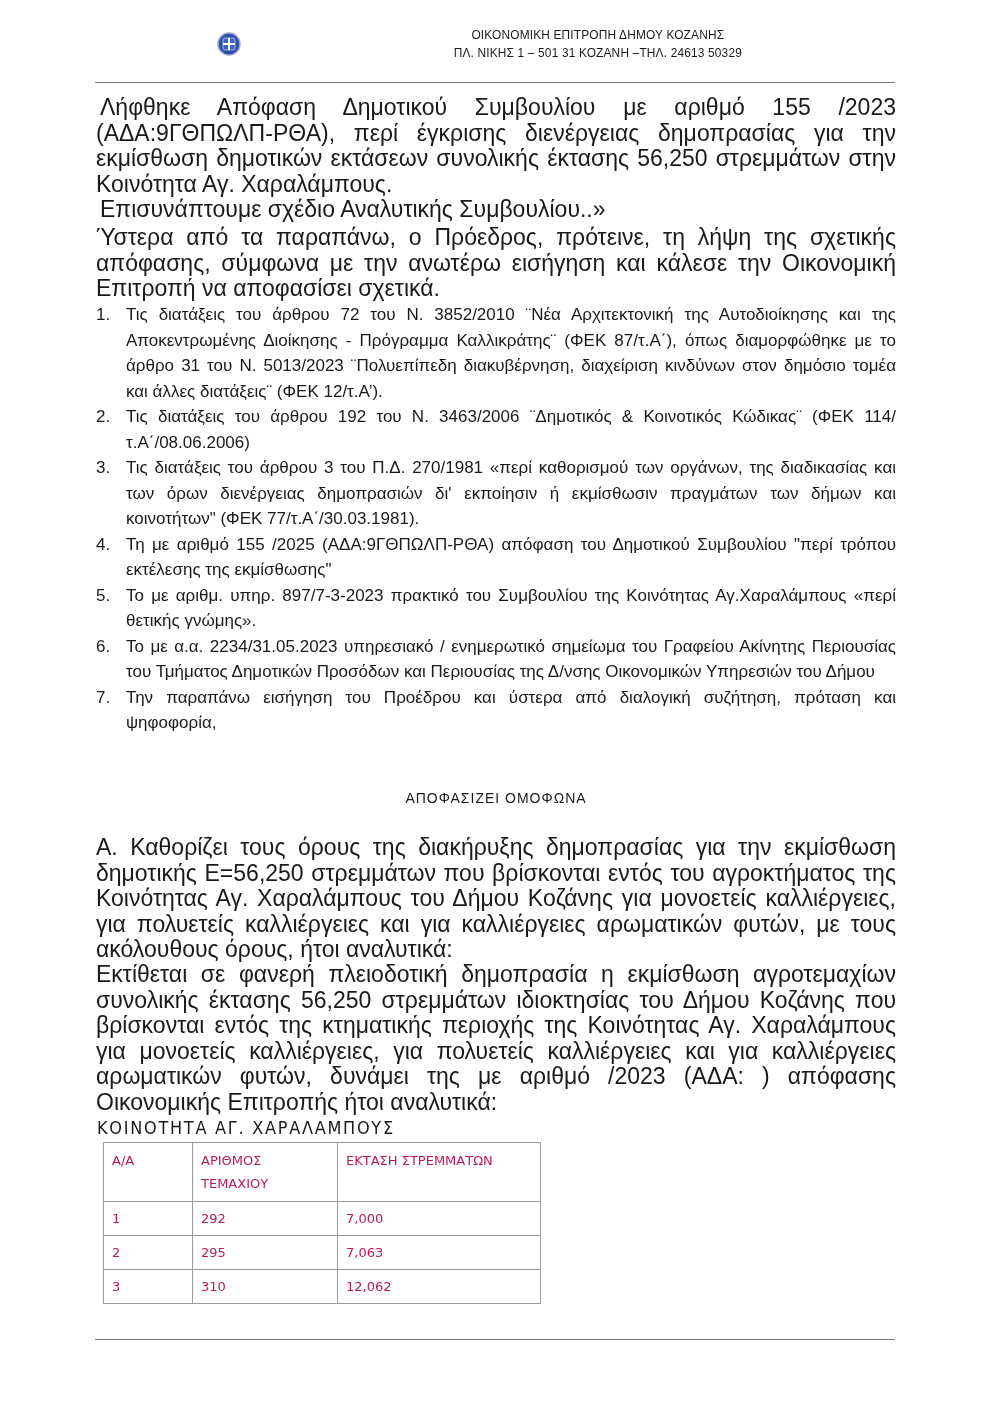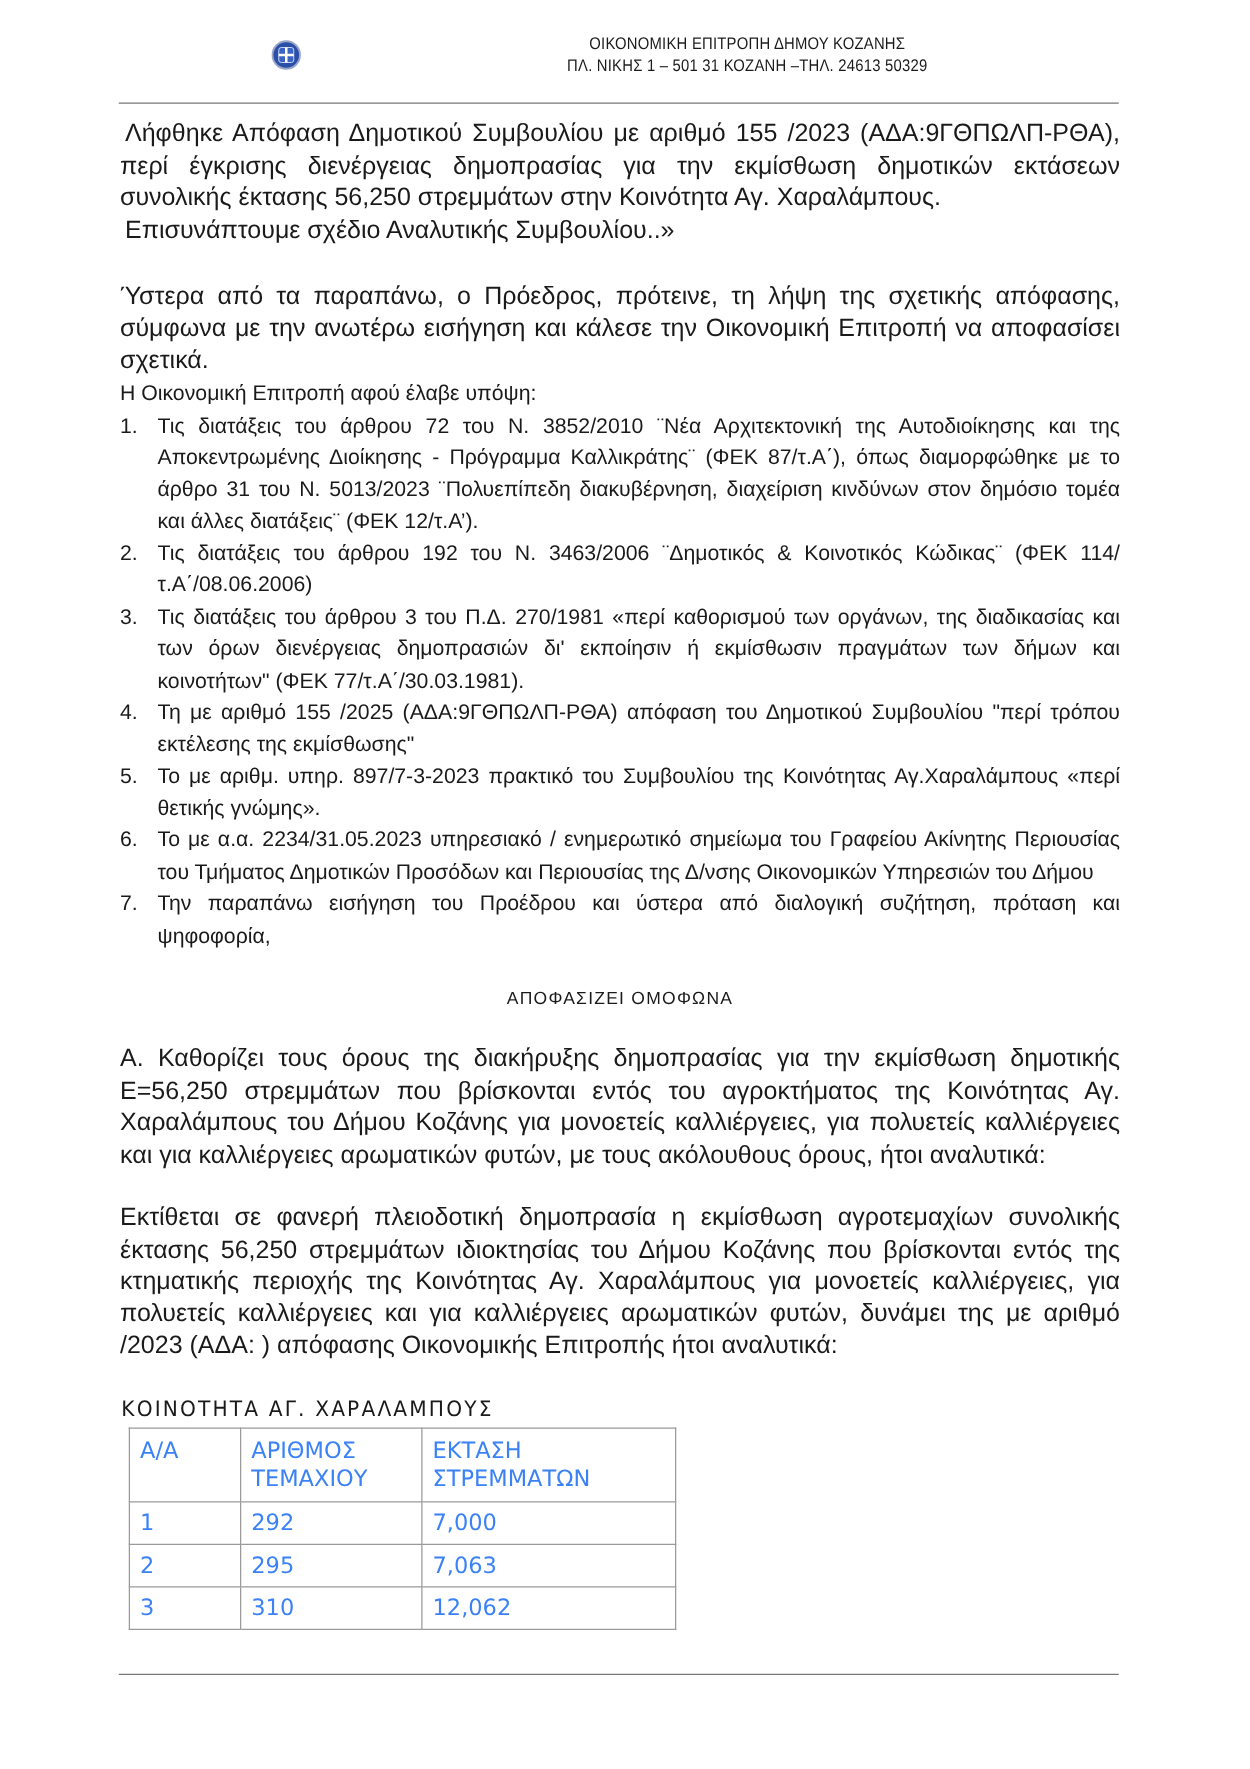--- a/index.html
+++ b/index.html
@@ -8,34 +8,34 @@
   .page { position: absolute; left: 0; top: 0; width: 1000px; height: 1270px; }
 
   .header { position: absolute; left: 95px; top: 26px; width: 800px; height: 56px; }
   .emblem { position: absolute; left: 122px; top: 6px; width: 24px; height: 24px; }
   .head-lines { position: absolute; left: 0; top: 0; width: 800px; text-align: center; }
   .head-line { font-size: 13.5px; line-height: 18px; letter-spacing: 0.2px; transform: scaleX(0.88); transform-origin: 560px 0; }
   .head-line1 { padding-left: 190px; }
   .head-line2 { padding-left: 190px; }
   .head-rule { position: absolute; left: 0; top: 56px; width: 800px; height: 1px; background: #777; }
 
-  .body-text { position: absolute; left: 96px; width: 800px; font-size: 20px; line-height: 25.5px; text-align: justify; }
+  .body-text { position: absolute; left: 96px; width: 800px; font-size: 23px; line-height: 25.5px; text-align: justify; }
   p { margin: 0; }
 
   .list { position: absolute; left: 96px; width: 800px; font-size: 17px; line-height: 25.5px; }
   .li { display: flex; text-align: justify; }
   .li-num { width: 30px; flex: none; }
   .li-text { flex: 1; }
 
   .decision { position: absolute; left: 96px; width: 800px; top: 790px; text-align: center; font-size: 14px; letter-spacing: 1px; }
 
   .tbl-title { position: absolute; left: 97px; top: 1118px; font-size: 17px; letter-spacing: 1.8px; font-family: "DejaVu Sans", sans-serif; }
   .tbl-title span { display:inline-block; transform: scaleX(0.95); transform-origin: left; }
   table.parcels { position: absolute; left: 103px; top: 1142px; border-collapse: collapse;
-                  font-family: "DejaVu Sans", sans-serif; font-size: 18px; color: #3b82f6; }
+                  font-family: "DejaVu Sans", sans-serif; font-size: 13px; color: #be185d; }
   table.parcels td { border: 1px solid #9a9a9a; padding: 6px 8px; vertical-align: top; line-height: 23px; }
   table.parcels td.c1 { width: 72px; }
   table.parcels td.c2 { width: 128px; }
   table.parcels td.c3 { width: 186px; }
   table.parcels tr.data td { height: 22px; padding-top: 5px; padding-bottom: 5px; }
 
   .foot-rule { position: absolute; left: 95px; top: 1339px; width: 800px; height: 1px; background: #777; }
   .footer { position: absolute; left: 95px; top: 1427px; width: 800px; text-align: center; font-size: 13px; line-height: 17px; }
   .footer div { display: inline-block; transform: scaleX(0.88); }
 </style>
@@ -61,21 +61,20 @@
   <div class="body-text" style="top:95px;">
     <p style="text-indent:4px;">Λήφθηκε Απόφαση Δημοτικού Συμβουλίου με αριθμό 155 /2023 (ΑΔΑ:9ΓΘΠΩΛΠ-ΡΘΑ), περί έγκρισης διενέργειας δημοπρασίας για την εκμίσθωση δημοτικών εκτάσεων συνολικής έκτασης 56,250 στρεμμάτων στην Κοινότητα Αγ. Χαραλάμπους.</p>
     <p style="text-indent:4px;">Επισυνάπτουμε σχέδιο Αναλυτικής Συμβουλίου..»</p>
   </div>
 
   <div class="body-text" style="top:225px;">
     <p>Ύστερα από τα παραπάνω, ο Πρόεδρος, πρότεινε, τη λήψη της σχετικής απόφασης, σύμφωνα με την ανωτέρω εισήγηση και κάλεσε την Οικονομική Επιτροπή να αποφασίσει σχετικά.</p>
   </div>
 
   <div class="list" style="top:302px;">
-    <p>Η Οικονομική Επιτροπή αφού έλαβε υπόψη:</p>
     <div class="li">
       <span class="li-num">1.</span>
       <span class="li-text">Τις διατάξεις του άρθρου 72 του Ν. 3852/2010 ¨Νέα Αρχιτεκτονική της Αυτοδιοίκησης και της Αποκεντρωμένης Διοίκησης - Πρόγραμμα Καλλικράτης¨ (ΦΕΚ 87/τ.Α΄), όπως διαμορφώθηκε με το άρθρο 31 του Ν. 5013/2023 ¨Πολυεπίπεδη διακυβέρνηση, διαχείριση κινδύνων στον δημόσιο τομέα και άλλες διατάξεις¨ (ΦΕΚ 12/τ.Α’).</span>
     </div>
     <div class="li">
       <span class="li-num">2.</span>
       <span class="li-text">Τις διατάξεις του άρθρου 192 του Ν. 3463/2006 ¨Δημοτικός &amp; Κοινοτικός Κώδικας¨ (ΦΕΚ 114/ τ.Α΄/08.06.2006)</span>
     </div>
     <div class="li">
       <span class="li-num">3.</span>

